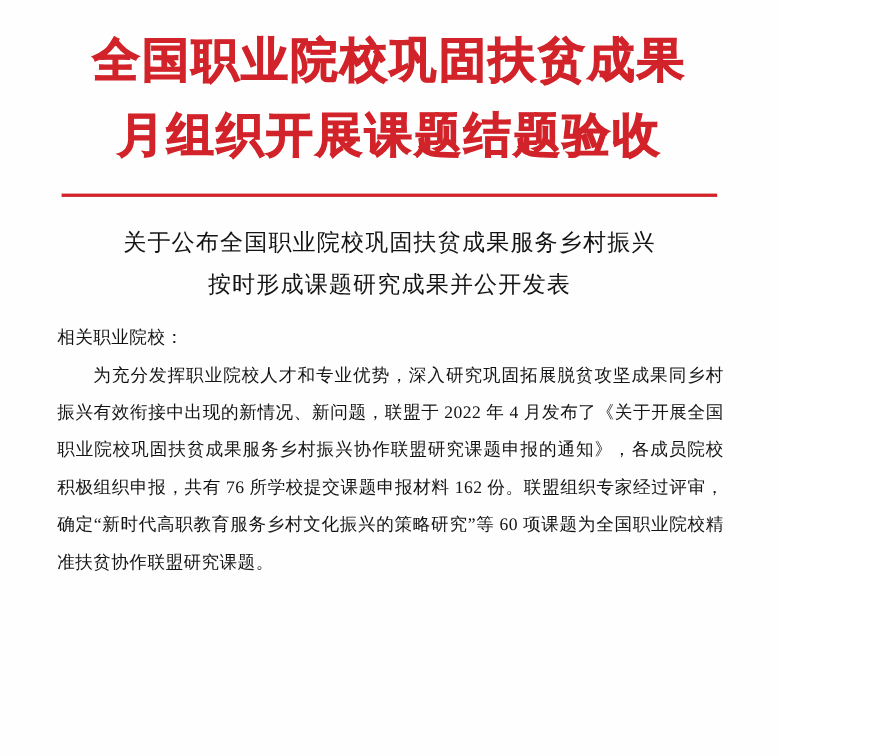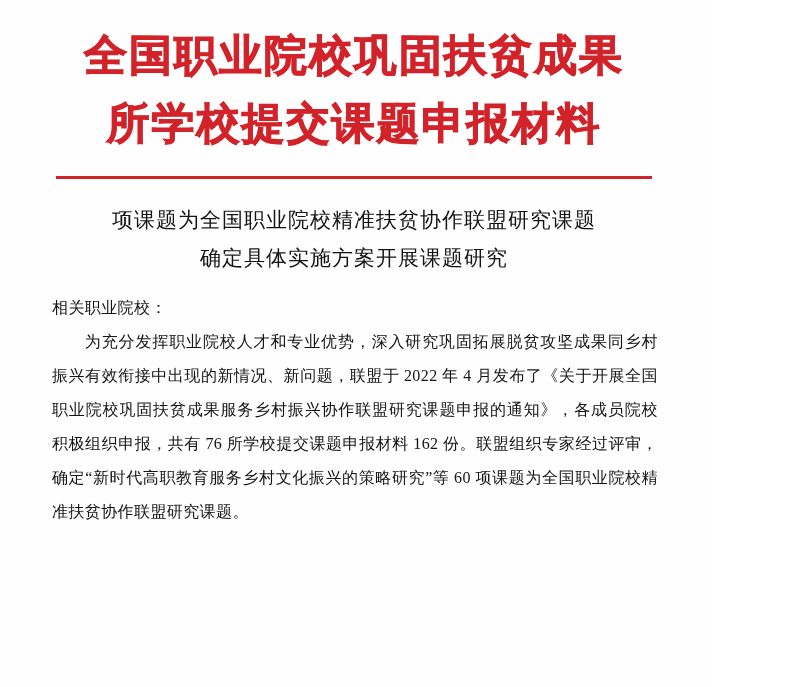--- a/index.html
+++ b/index.html
@@ -77,28 +77,28 @@
     text-indent: 2.05em;
   }
 </style>
 </head>
 <body>
 
 <div class="page">
 
   <div class="masthead">
     <div class="masthead-line first">全国职业院校巩固扶贫成果</div>
-    <div class="masthead-line second">所学校提交课题申报材料</div>
+    <div class="masthead-line second">月组织开展课题结题验收</div>
   </div>
 
   <div class="rule"></div>
 
   <div class="doc-title">
-    <span class="t-line first">项课题为全国职业院校精准扶贫协作联盟研究课题</span>
-    <span class="t-line second">确定具体实施方案开展课题研究</span>
+    <span class="t-line first">关于公布全国职业院校巩固扶贫成果服务乡村振兴</span>
+    <span class="t-line second">按时形成课题研究成果并公开发表</span>
   </div>
 
   <div class="body-text">
     <p class="salutation">相关职业院校：</p>
     <p class="para">为充分发挥职业院校人才和专业优势，深入研究巩固拓展脱贫攻坚成果同乡村振兴有效衔接中出现的新情况、新问题，联盟于 2022 年 4 月发布了《关于开展全国职业院校巩固扶贫成果服务乡村振兴协作联盟研究课题申报的通知》，各成员院校积极组织申报，共有 76 所学校提交课题申报材料 162 份。联盟组织专家经过评审，确定“新时代高职教育服务乡村文化振兴的策略研究”等 60 项课题为全国职业院校精准扶贫协作联盟研究课题。</p>
   </div>
 
 </div>
 
 </body></html>

